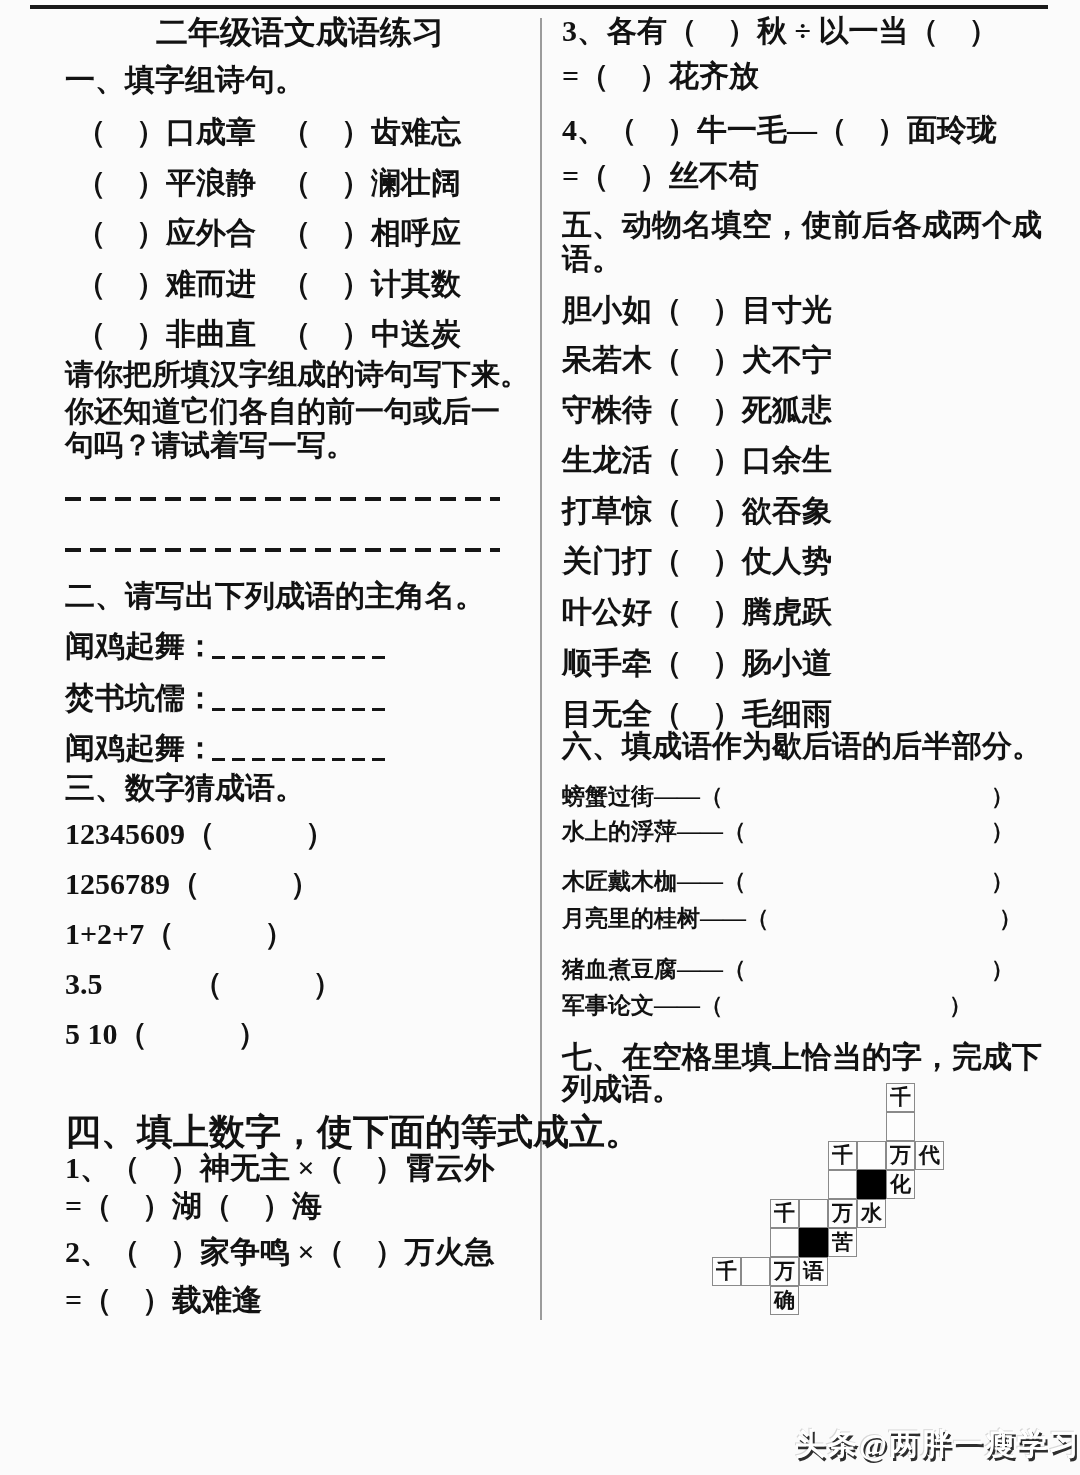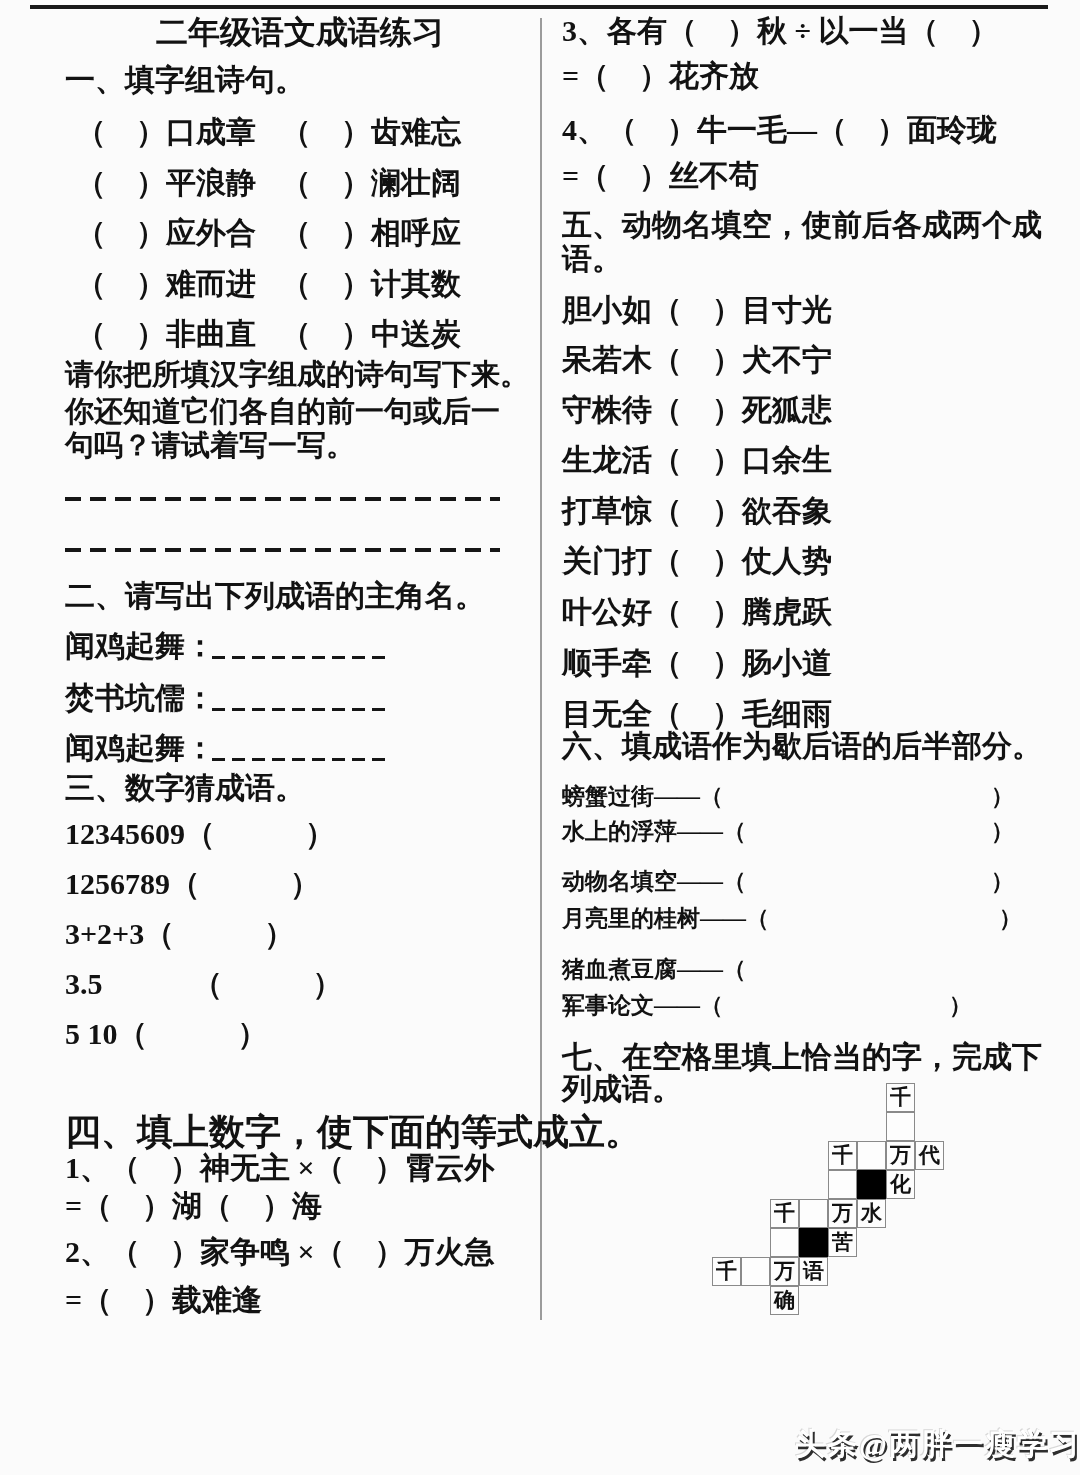--- a/index.html
+++ b/index.html
@@ -61,21 +61,21 @@
   <div class="line" style="left:65px;top:628px;">闻鸡起舞：</div>
   <div class="blank" style="left:212px;top:656px;width:178px;"></div>
   <div class="line" style="left:65px;top:680px;">焚书坑儒：</div>
   <div class="blank" style="left:212px;top:708px;width:178px;"></div>
   <div class="line" style="left:65px;top:730px;">闻鸡起舞：</div>
   <div class="blank" style="left:212px;top:758px;width:178px;"></div>
 
   <div class="line" style="left:65px;top:770px;">三、数字猜成语。</div>
   <div class="line" style="left:65px;top:816px;">12345609（　　　）</div>
   <div class="line" style="left:65px;top:866px;">1256789（　　　）</div>
-  <div class="line" style="left:65px;top:916px;">3+2+3（　　　）</div>
+  <div class="line" style="left:65px;top:916px;">1+2+7（　　　）</div>
   <div class="line" style="left:65px;top:966px;">3.5　　　（　　　）</div>
   <div class="line" style="left:65px;top:1016px;">5 10（　　　）</div>
 
   <div class="line" style="left:65px;top:1114px;font-size:36px;">四、填上数字，使下面的等式成立。</div>
   <div class="line" style="left:65px;top:1150px;">1、（　）神无主 ×（　）霄云外</div>
   <div class="line" style="left:65px;top:1188px;">=（　）湖（　）海</div>
   <div class="line" style="left:65px;top:1234px;">2、（　）家争鸣 ×（　）万火急</div>
   <div class="line" style="left:65px;top:1282px;">=（　）载难逢</div>
 
   <div class="line" style="left:562px;top:13px;">3、各有（　）秋 ÷ 以一当（　）</div>
@@ -96,26 +96,26 @@
   <div class="line" style="left:562px;top:696px;">目无全（　）毛细雨</div>
 
   <div class="line" style="left:562px;top:728px;">六、填成语作为歇后语的后半部分。</div>
   <div class="s6row" style="top:779px;">
     <span>螃蟹过街——（</span><span>）</span>
   </div>
   <div class="s6row" style="top:814px;">
     <span>水上的浮萍——（</span><span>）</span>
   </div>
   <div class="s6row" style="top:864px;">
-    <span>动物名填空——（</span><span>）</span>
+    <span>木匠戴木枷——（</span><span>）</span>
   </div>
   <div class="s6row" style="top:901px;width:460px;">
     <span>月亮里的桂树——（</span><span>）</span>
   </div>
-  <div class="s6row" style="top:952px;flex-direction:column;">
+  <div class="s6row" style="top:952px;">
     <span>猪血煮豆腐——（</span><span>）</span>
   </div>
   <div class="s6row" style="top:988px;width:410px;">
     <span>军事论文——（</span><span>）</span>
   </div>
 
   <div class="line" style="left:562px;top:1039px;">七、在空格里填上恰当的字，完成下</div>
   <div class="line" style="left:562px;top:1071px;">列成语。</div>
 
   <div class="cell" style="left:886px;top:1083px;">千</div>

